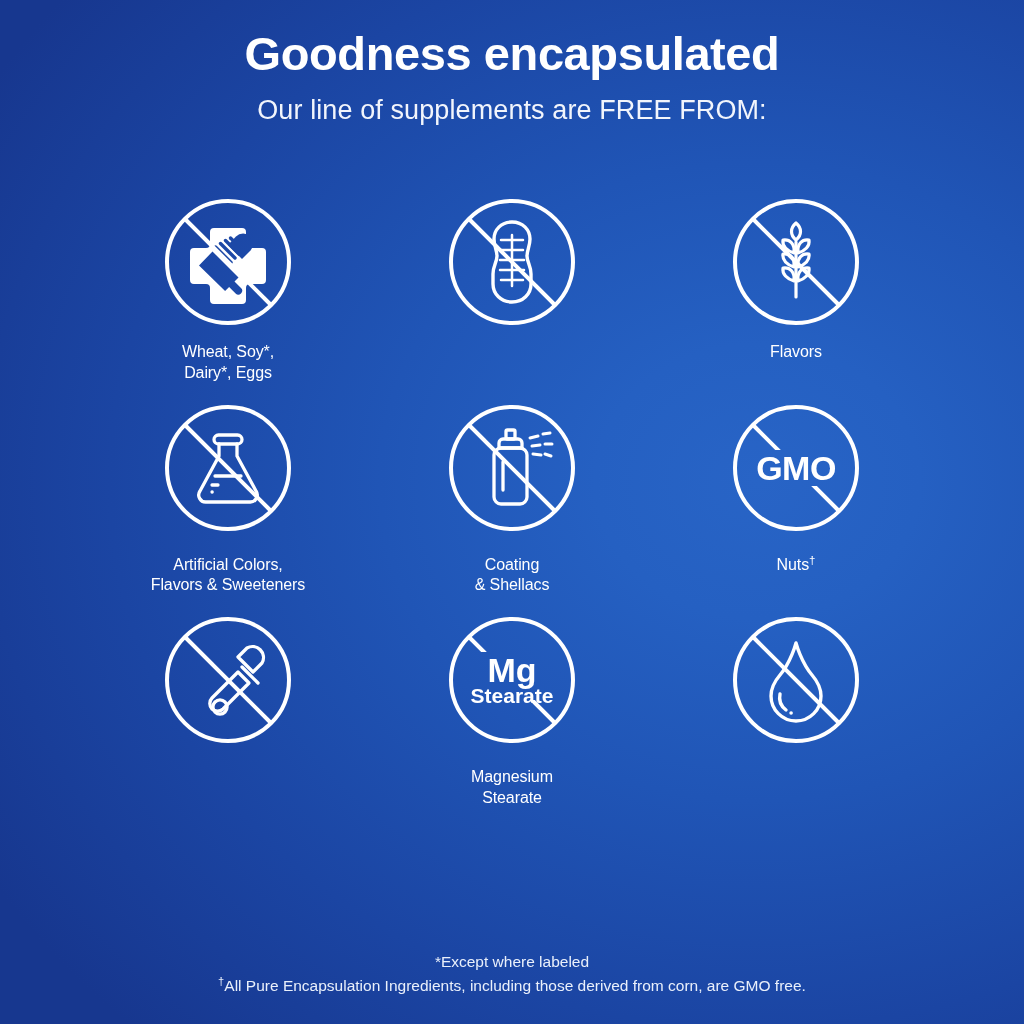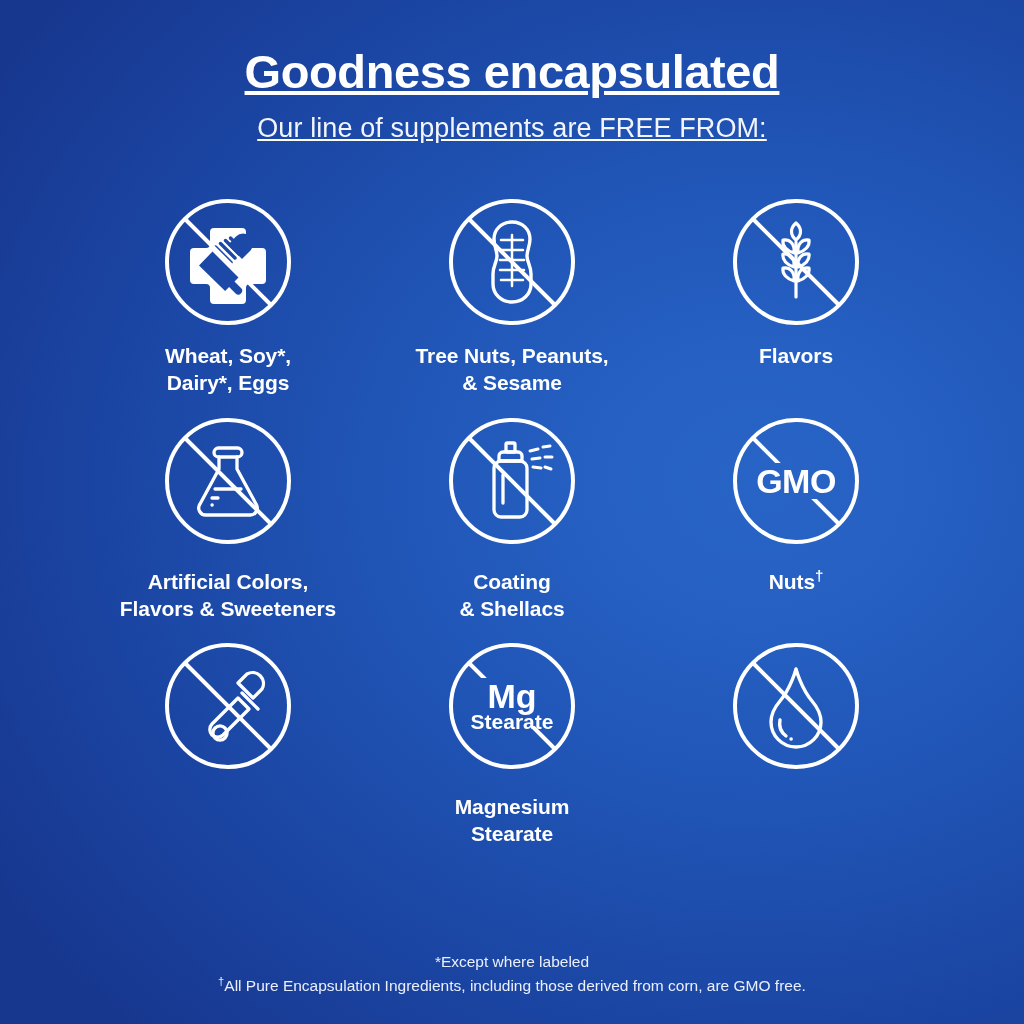--- a/index.html
+++ b/index.html
@@ -22,22 +22,21 @@
     color: #ffffff;
     -webkit-font-smoothing: antialiased;
   }
 
   .header {
     position: absolute;
     top: 0;
     left: 0;
     right: 0;
     text-align: center;
-    padding-top: 46px;
-    text-decoration: underline;
+    padding-top: 28px;
   }
 
   .headline {
     font-size: 47px;
     font-weight: bold;
     letter-spacing: -0.4px;
     line-height: 1.12;
     margin: 0;
     color: #ffffff;
   }
@@ -74,22 +73,22 @@
   }
 
   .icon-wrap svg {
     display: block;
     width: 132px;
     height: 132px;
   }
 
   .cell-label {
     margin-top: 14px;
-    font-size: 21px;
-    font-weight: bold;
+    font-size: 16px;
+    font-weight: normal;
     line-height: 1.3;
     text-align: center;
     color: #ffffff;
     white-space: pre-line;
     letter-spacing: -0.1px;
   }
 
   .row-2 .cell-label,
   .row-3 .cell-label {
     margin-top: 21px;
@@ -187,22 +186,20 @@
               <line x1="55" y1="84" x2="77" y2="84"></line>
               <line x1="66" y1="39" x2="66" y2="90"></line>
             </g>
           </g>
           <circle cx="66" cy="66" r="61" fill="none" stroke="#ffffff" stroke-width="4"></circle>
           <g mask="url(#m-ring2)">
             <line x1="23" y1="23" x2="109" y2="109" stroke="#ffffff" stroke-width="4" stroke-linecap="round"></line>
           </g>
         </svg>
       </span>
-      <span class="cell-label">Tree Nuts, Peanuts,
-&amp; Sesame</span>
     </div>
 
     <div class="cell row-1">
       <span class="icon-wrap">
         <svg viewBox="0 0 132 132" xmlns="http://www.w3.org/2000/svg">
           <defs>
             <mask id="m-ring3">
               <rect x="0" y="0" width="132" height="132" fill="black"></rect>
               <circle cx="66" cy="66" r="61" fill="white"></circle>
             </mask>

